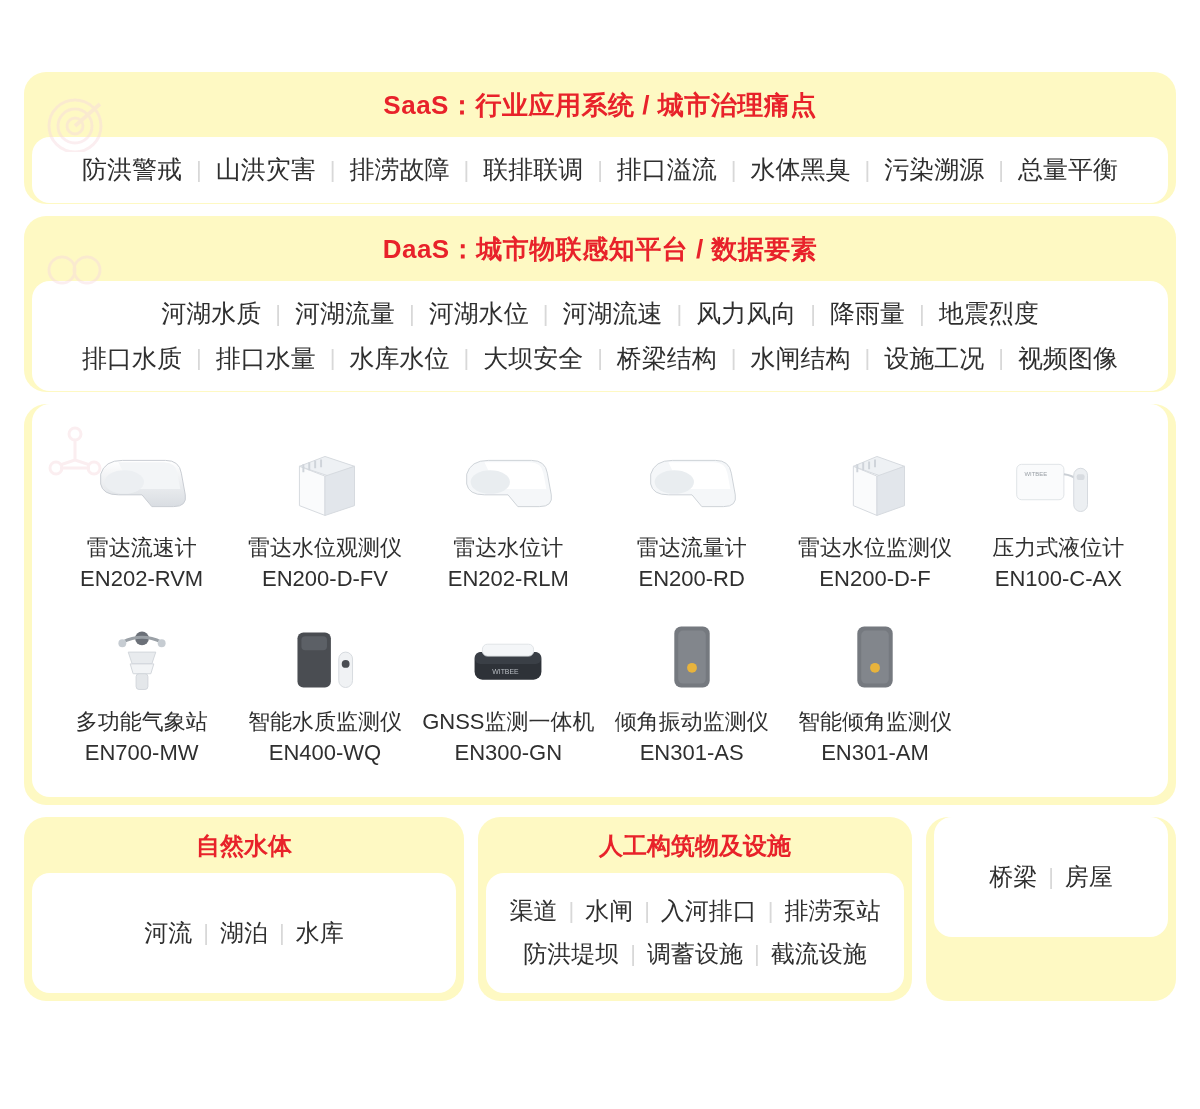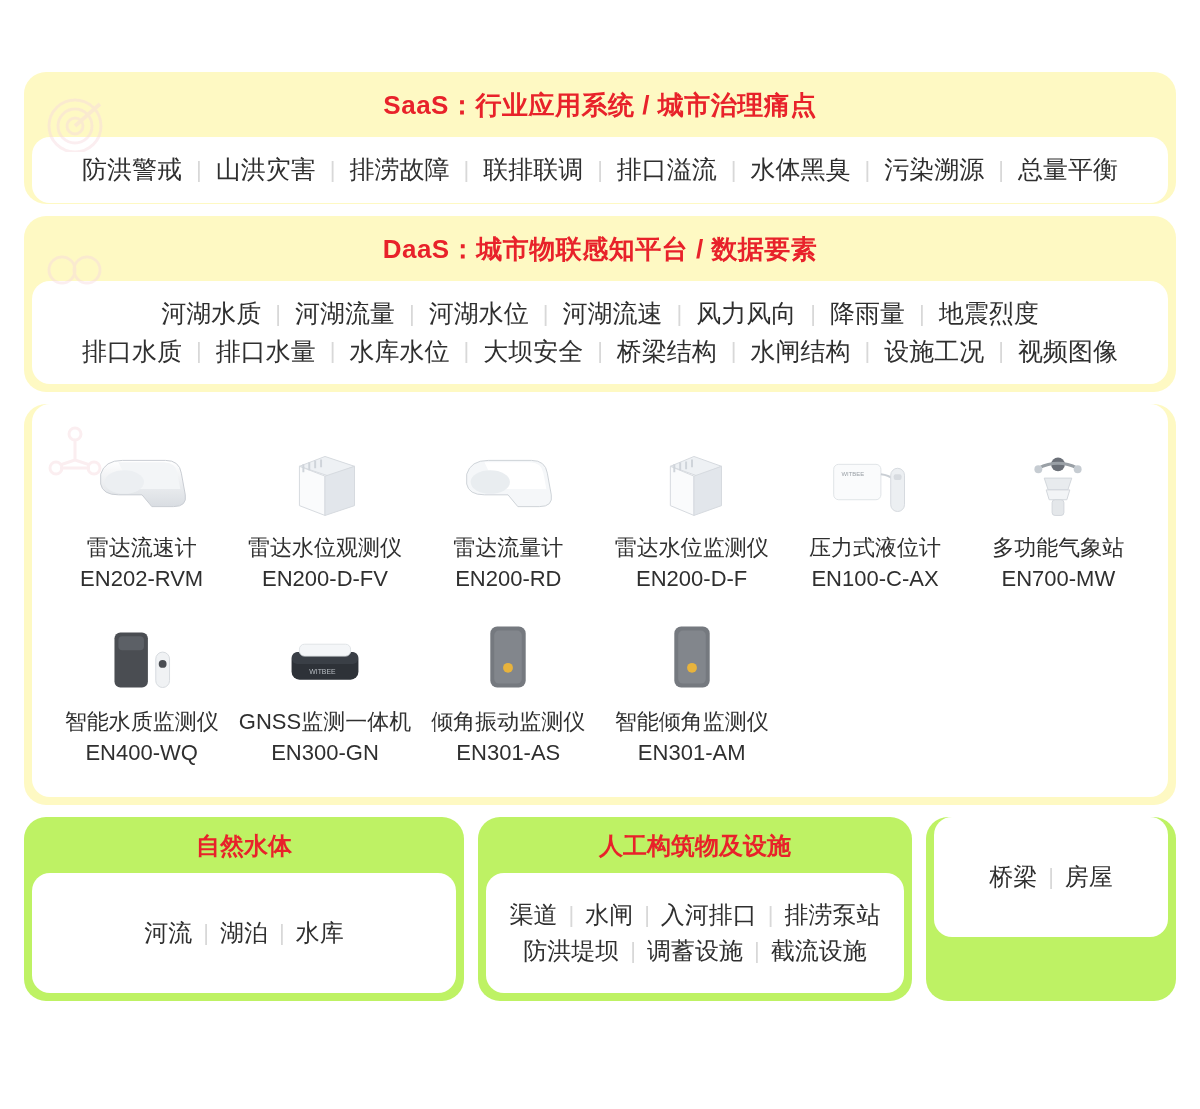--- a/index.html
+++ b/index.html
@@ -48,21 +48,21 @@
   
   .chip-row {
     display: flex;
     flex-wrap: nowrap;
     justify-content: center;
     align-items: center;
     font-size: 25px;
     color: #2f2f2f;
     line-height: 1.5;
   }
-  .chip-row + .chip-row { margin-top: 0; }
+  .chip-row + .chip-row { margin-top: 7px; }
   .chip {
     padding: 0 14px;
     white-space: nowrap;
   }
   .sep {
     color: #d8d8d8;
     font-size: 22px;
     line-height: 1;
   }
 
@@ -120,21 +120,21 @@
     line-height: 1.45;
   }
 
   
   .bottom-row {
     display: flex;
     gap: 14px;
     margin-top: 12px;
   }
   .bottom-card {
-    background: #bef264;
+    background: #fef9c3;
     border-radius: 22px;
     box-sizing: border-box;
     padding-bottom: 8px;
   }
   .bottom-card.natural { width: 440px; }
   .bottom-card.artificial { flex: 1; }
   .bottom-card.coastal { width: 250px; }
   .bottom-title {
     text-align: center;
     font-size: 24px;
@@ -272,20 +272,31 @@
               <path d="M34 22 v40 l26 10 v-40 z" fill="#fafbfc" stroke="#d5d9de"></path>
               <path d="M60 32 v40 l30 -10 v-40 z" fill="#e2e6eb" stroke="#d5d9de"></path>
               <path d="M38 20 v8 M44 18 v8 M50 16 v8 M56 15 v8" stroke="#cfd4da" stroke-width="2"></path>
             </svg>
           </div>
           <div class="device-name">雷达水位观测仪</div>
           <div class="device-model">EN200-D-FV</div>
         </div>
 
 
+        <div class="device">
+          <div class="device-img">
+            <svg viewBox="0 0 120 80" width="118" height="80">
+              <path d="M18 30 q4 -14 22 -14 h44 q14 0 16 13 l4 22 q2 12 -12 12 h-22 l-10 -12 h-24 q-16 0 -18 -11 z" fill="#f5f7f9" stroke="#cdd2d7"></path>
+              <path d="M36 18 h46 q12 0 14 11 l3 16 h-50 z" fill="#ffffff"></path>
+              <ellipse cx="42" cy="38" rx="20" ry="12" fill="#e9edf0"></ellipse>
+            </svg>
+          </div>
+          <div class="device-name">雷达水位计</div>
+          <div class="device-model">EN202-RLM</div>
+        </div>
 
         <div class="device">
           <div class="device-img">
             <svg viewBox="0 0 120 80" width="118" height="80">
               <path d="M18 30 q4 -14 22 -14 h44 q14 0 16 13 l4 22 q2 12 -12 12 h-22 l-10 -12 h-24 q-16 0 -18 -11 z" fill="#f5f7f9" stroke="#cdd2d7"></path>
               <path d="M36 18 h46 q12 0 14 11 l3 16 h-50 z" fill="#ffffff"></path>
               <ellipse cx="42" cy="38" rx="20" ry="12" fill="#e9edf0"></ellipse>
             </svg>
           </div>
           <div class="device-name">雷达流量计</div>

